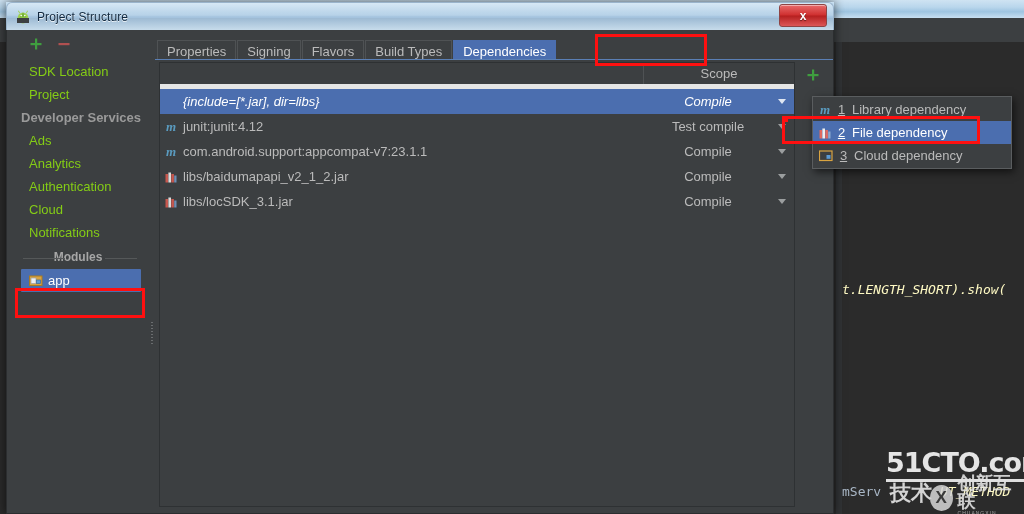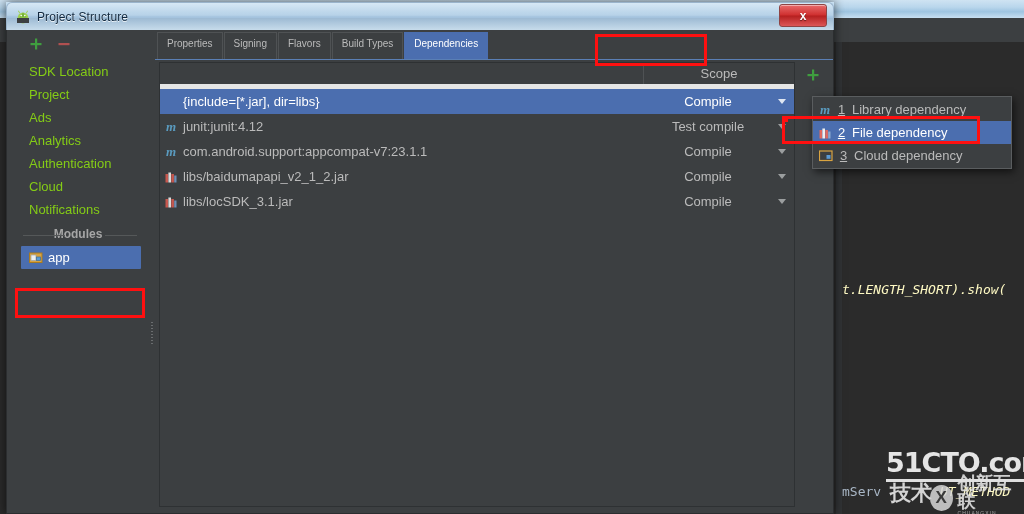--- a/index.html
+++ b/index.html
@@ -148,22 +148,22 @@
   
   .right-pane {
     position: absolute; left: 148px; top: 0; right: 0; height: 100%;
     background: #3c3f41;
   }
   .tabbar {
     height: 30px; display: flex; align-items: flex-end; padding-left: 2px;
     position: relative;
   }
   .tab {
-    font-size: 10px; color: #bbbbbb;
-    padding: 3px 9px 8px 9px;
+    font-size: 13px; color: #bbbbbb;
+    padding: 3px 9px 0 9px;
     margin-right: 1px;
     border: 1px solid transparent;
     border-bottom: none;
     cursor: pointer;
     background: transparent;
     line-height: 16px;
   }
   .tab.inactive { border-color: #4f5254; border-bottom-color: transparent; }
   .tab.active {
     background: #4b6eaf; color: #ffffff;
@@ -187,21 +187,21 @@
   .th-scope {
     width: 150px; flex: 0 0 150px;
     color: #bbbbbb; font-size: 13px;
     display: flex; align-items: center; justify-content: center;
   }
   .row {
     display: flex; height: 25px; align-items: center;
     color: #bbbbbb; font-size: 13px;
     cursor: pointer;
   }
-  .row.sel { background: #4b6eaf; color: #ffffff; }
+  .row.sel { background: #4b6eaf; color: #ffffff; font-style: italic; }
   .cell-name {
     flex: 1 1 auto; display: flex; align-items: center; gap: 6px;
     padding-left: 5px; overflow: hidden; white-space: nowrap;
   }
   .cell-scope {
     width: 150px; flex: 0 0 150px;
     display: flex; align-items: center; justify-content: space-between;
     padding-right: 8px; box-sizing: border-box;
   }
   .cell-scope .txt { flex: 1 1 auto; text-align: center; }
@@ -323,20 +323,21 @@
         <span class="icon-minus">
           <svg width="14" height="14" viewBox="0 0 14 14">
             <rect x="1.5" y="6" width="11" height="2.2" fill="#b05050"></rect>
           </svg>
         </span>
       </div>
 
       <div class="lp-list">
         <div class="lp-item">SDK Location</div>
         <div class="lp-item">Project</div>
+        <div class="lp-item group">Developer Services</div>
         <div class="lp-item">Ads</div>
         <div class="lp-item">Analytics</div>
         <div class="lp-item">Authentication</div>
         <div class="lp-item">Cloud</div>
         <div class="lp-item">Notifications</div>
 
         <div class="lp-sep">Modules</div>
 
         <div class="lp-item selected">
           <svg width="14" height="13" viewBox="0 0 14 13">

